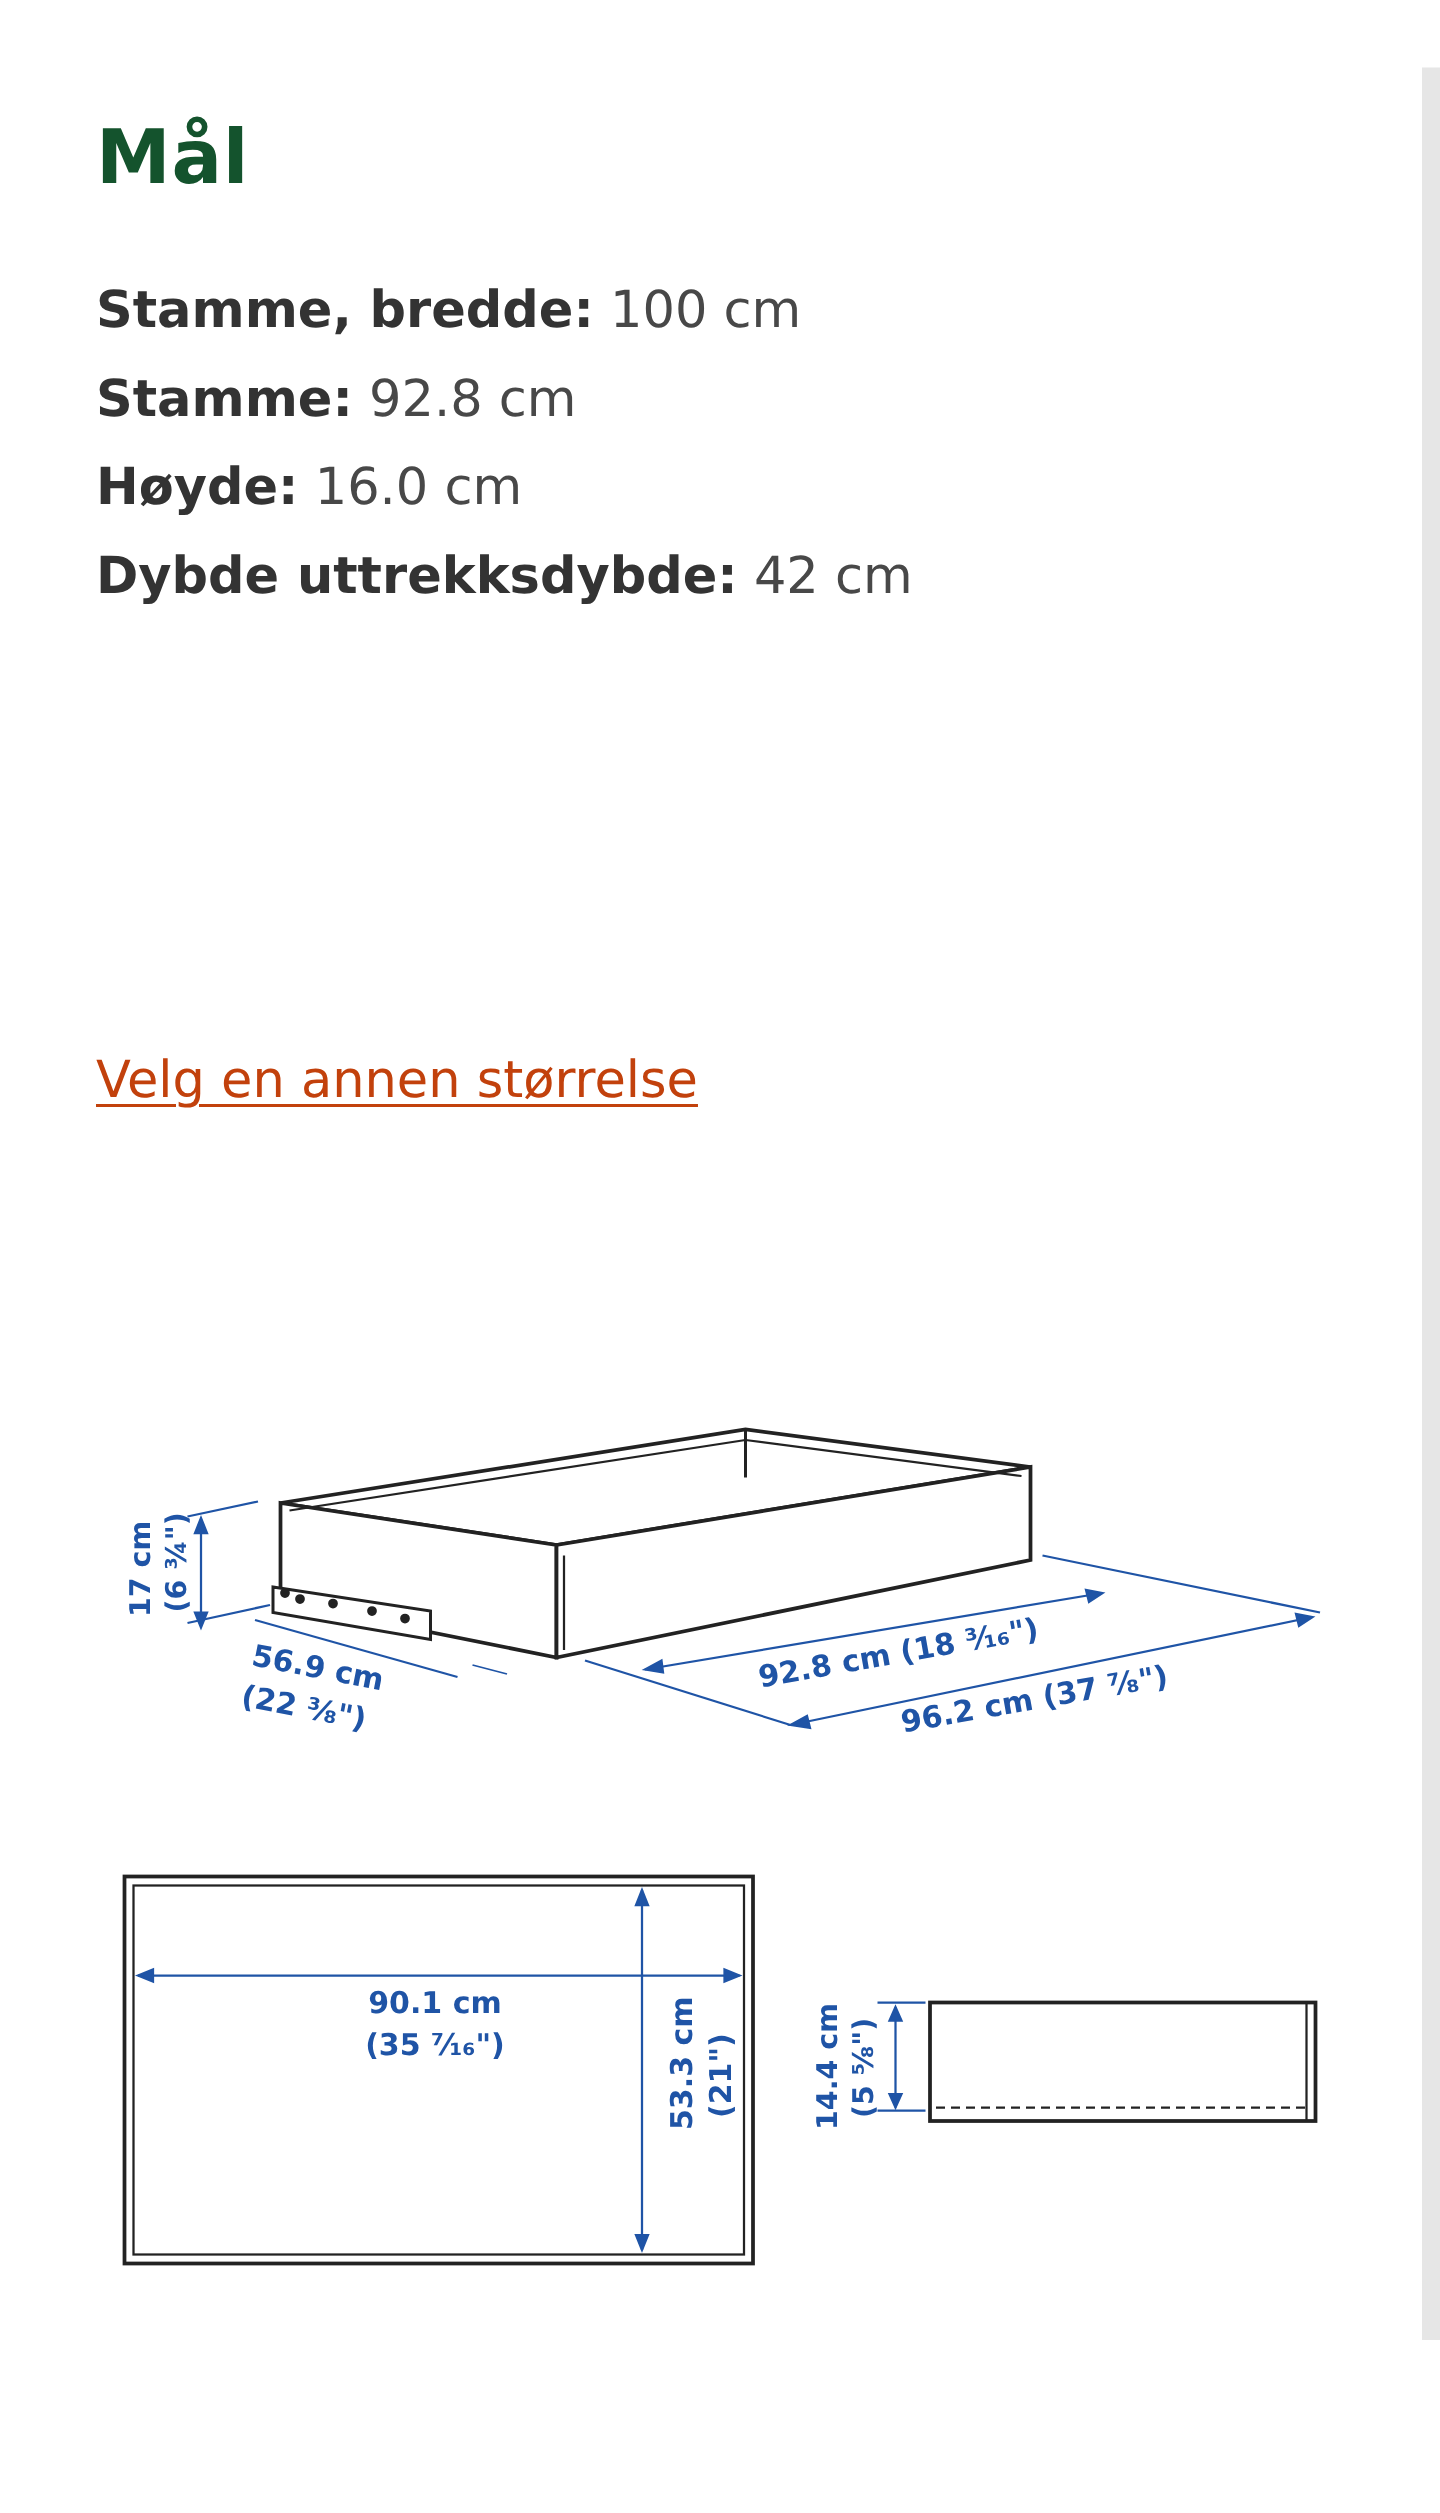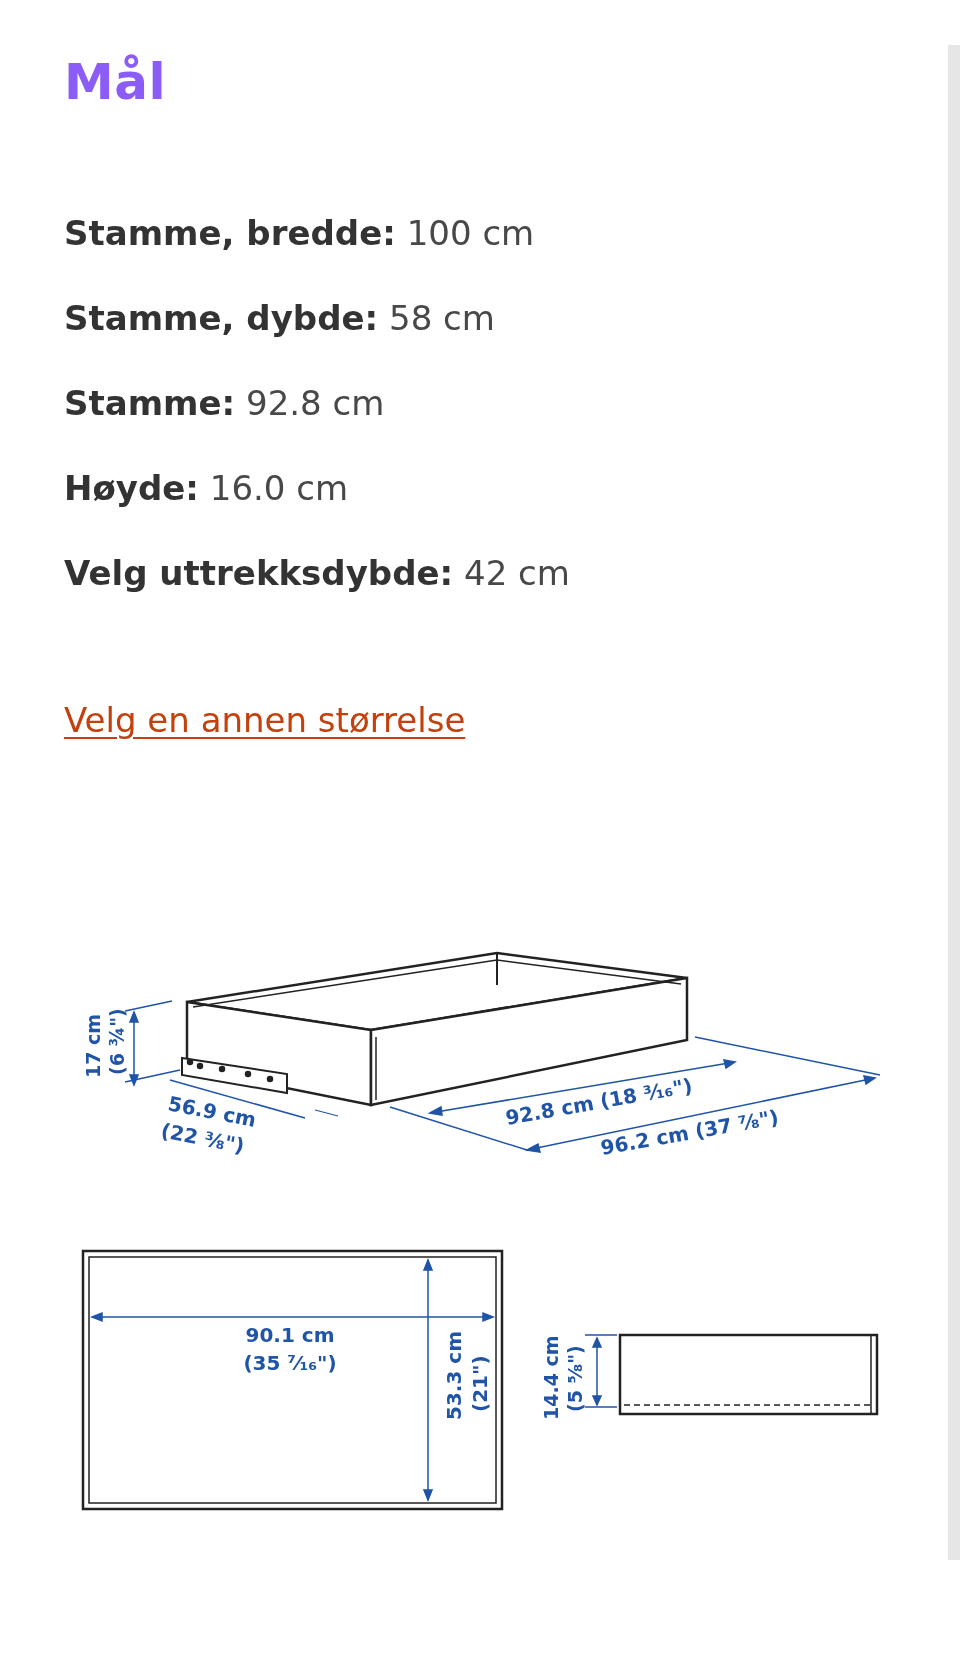--- a/index.html
+++ b/index.html
@@ -1,47 +1,46 @@
 <!DOCTYPE html>
 <html><head>
   <meta charset="utf-8">
   <style>
     html, body { margin: 0; padding: 0; background: #ffffff; }
     body {
       width: 960px; height: 1675px; position: relative; overflow: hidden;
       font-family: "DejaVu Sans", sans-serif; color: #484848;
     }
     .page-title {
-      position: absolute; left: 64px; top: 53px; margin: 0;
-      font-size: 50px; font-weight: bold; color: #8b5cf6; letter-spacing: 0.5px;
+      position: absolute; left: 64px; top: 76px; margin: 0;
+      font-size: 50px; font-weight: bold; color: #14532d; letter-spacing: 0.5px;
     }
     .spec-list { position: absolute; left: 64px; top: 186px; margin: 0; padding: 0; list-style: none; }
-    .spec-row { height: 59px; font-size: 34px; line-height: 42px; color: #484848; white-space: nowrap; margin-top: 26px; }
+    .spec-row { height: 59px; font-size: 34px; line-height: 42px; color: #484848; white-space: nowrap; }
     .spec-label { font-weight: bold; color: #333333; }
     .size-link {
       position: absolute; left: 64px; top: 700px; font-size: 34px; color: #c2410c;
       text-decoration: underline; text-underline-offset: 5px; text-decoration-thickness: 2px; cursor: pointer;
     }
     .scrollbar-track {
       position: absolute; left: 948px; top: 45px; width: 12px; height: 1515px; background: #e6e6e6;
     }
     .diagram { position: absolute; left: 0; top: 0; width: 960px; height: 1675px; pointer-events: none; }
     .dim-text { font-family: "DejaVu Sans", sans-serif; font-weight: bold; fill: #1f54a6; }
   </style>
 </head>
 <body>
 
 <h1 class="page-title">Mål</h1>
 
 <ul class="spec-list">
   <li class="spec-row"><span class="spec-label">Stamme, bredde:</span> <span>100 cm</span></li>
-  <li class="spec-row"><span class="spec-label">Stamme, dybde:</span> <span>58 cm</span></li>
   <li class="spec-row"><span class="spec-label">Stamme:</span> <span>92.8 cm</span></li>
   <li class="spec-row"><span class="spec-label">Høyde:</span> <span>16.0 cm</span></li>
-  <li class="spec-row"><span class="spec-label">Velg uttrekksdybde:</span> <span>42 cm</span></li>
+  <li class="spec-row"><span class="spec-label">Dybde uttrekksdybde:</span> <span>42 cm</span></li>
 </ul>
 
 <a class="size-link">Velg en annen størrelse</a>
 
 <div class="scrollbar-track"></div>
 
 <svg class="diagram" viewBox="0 0 960 1675" xmlns="http://www.w3.org/2000/svg">
 
   <g stroke="#222" fill="none" stroke-width="2.5">
     <polygon points="187,1002 497,953 687,978 371,1030" fill="#fff"></polygon>

